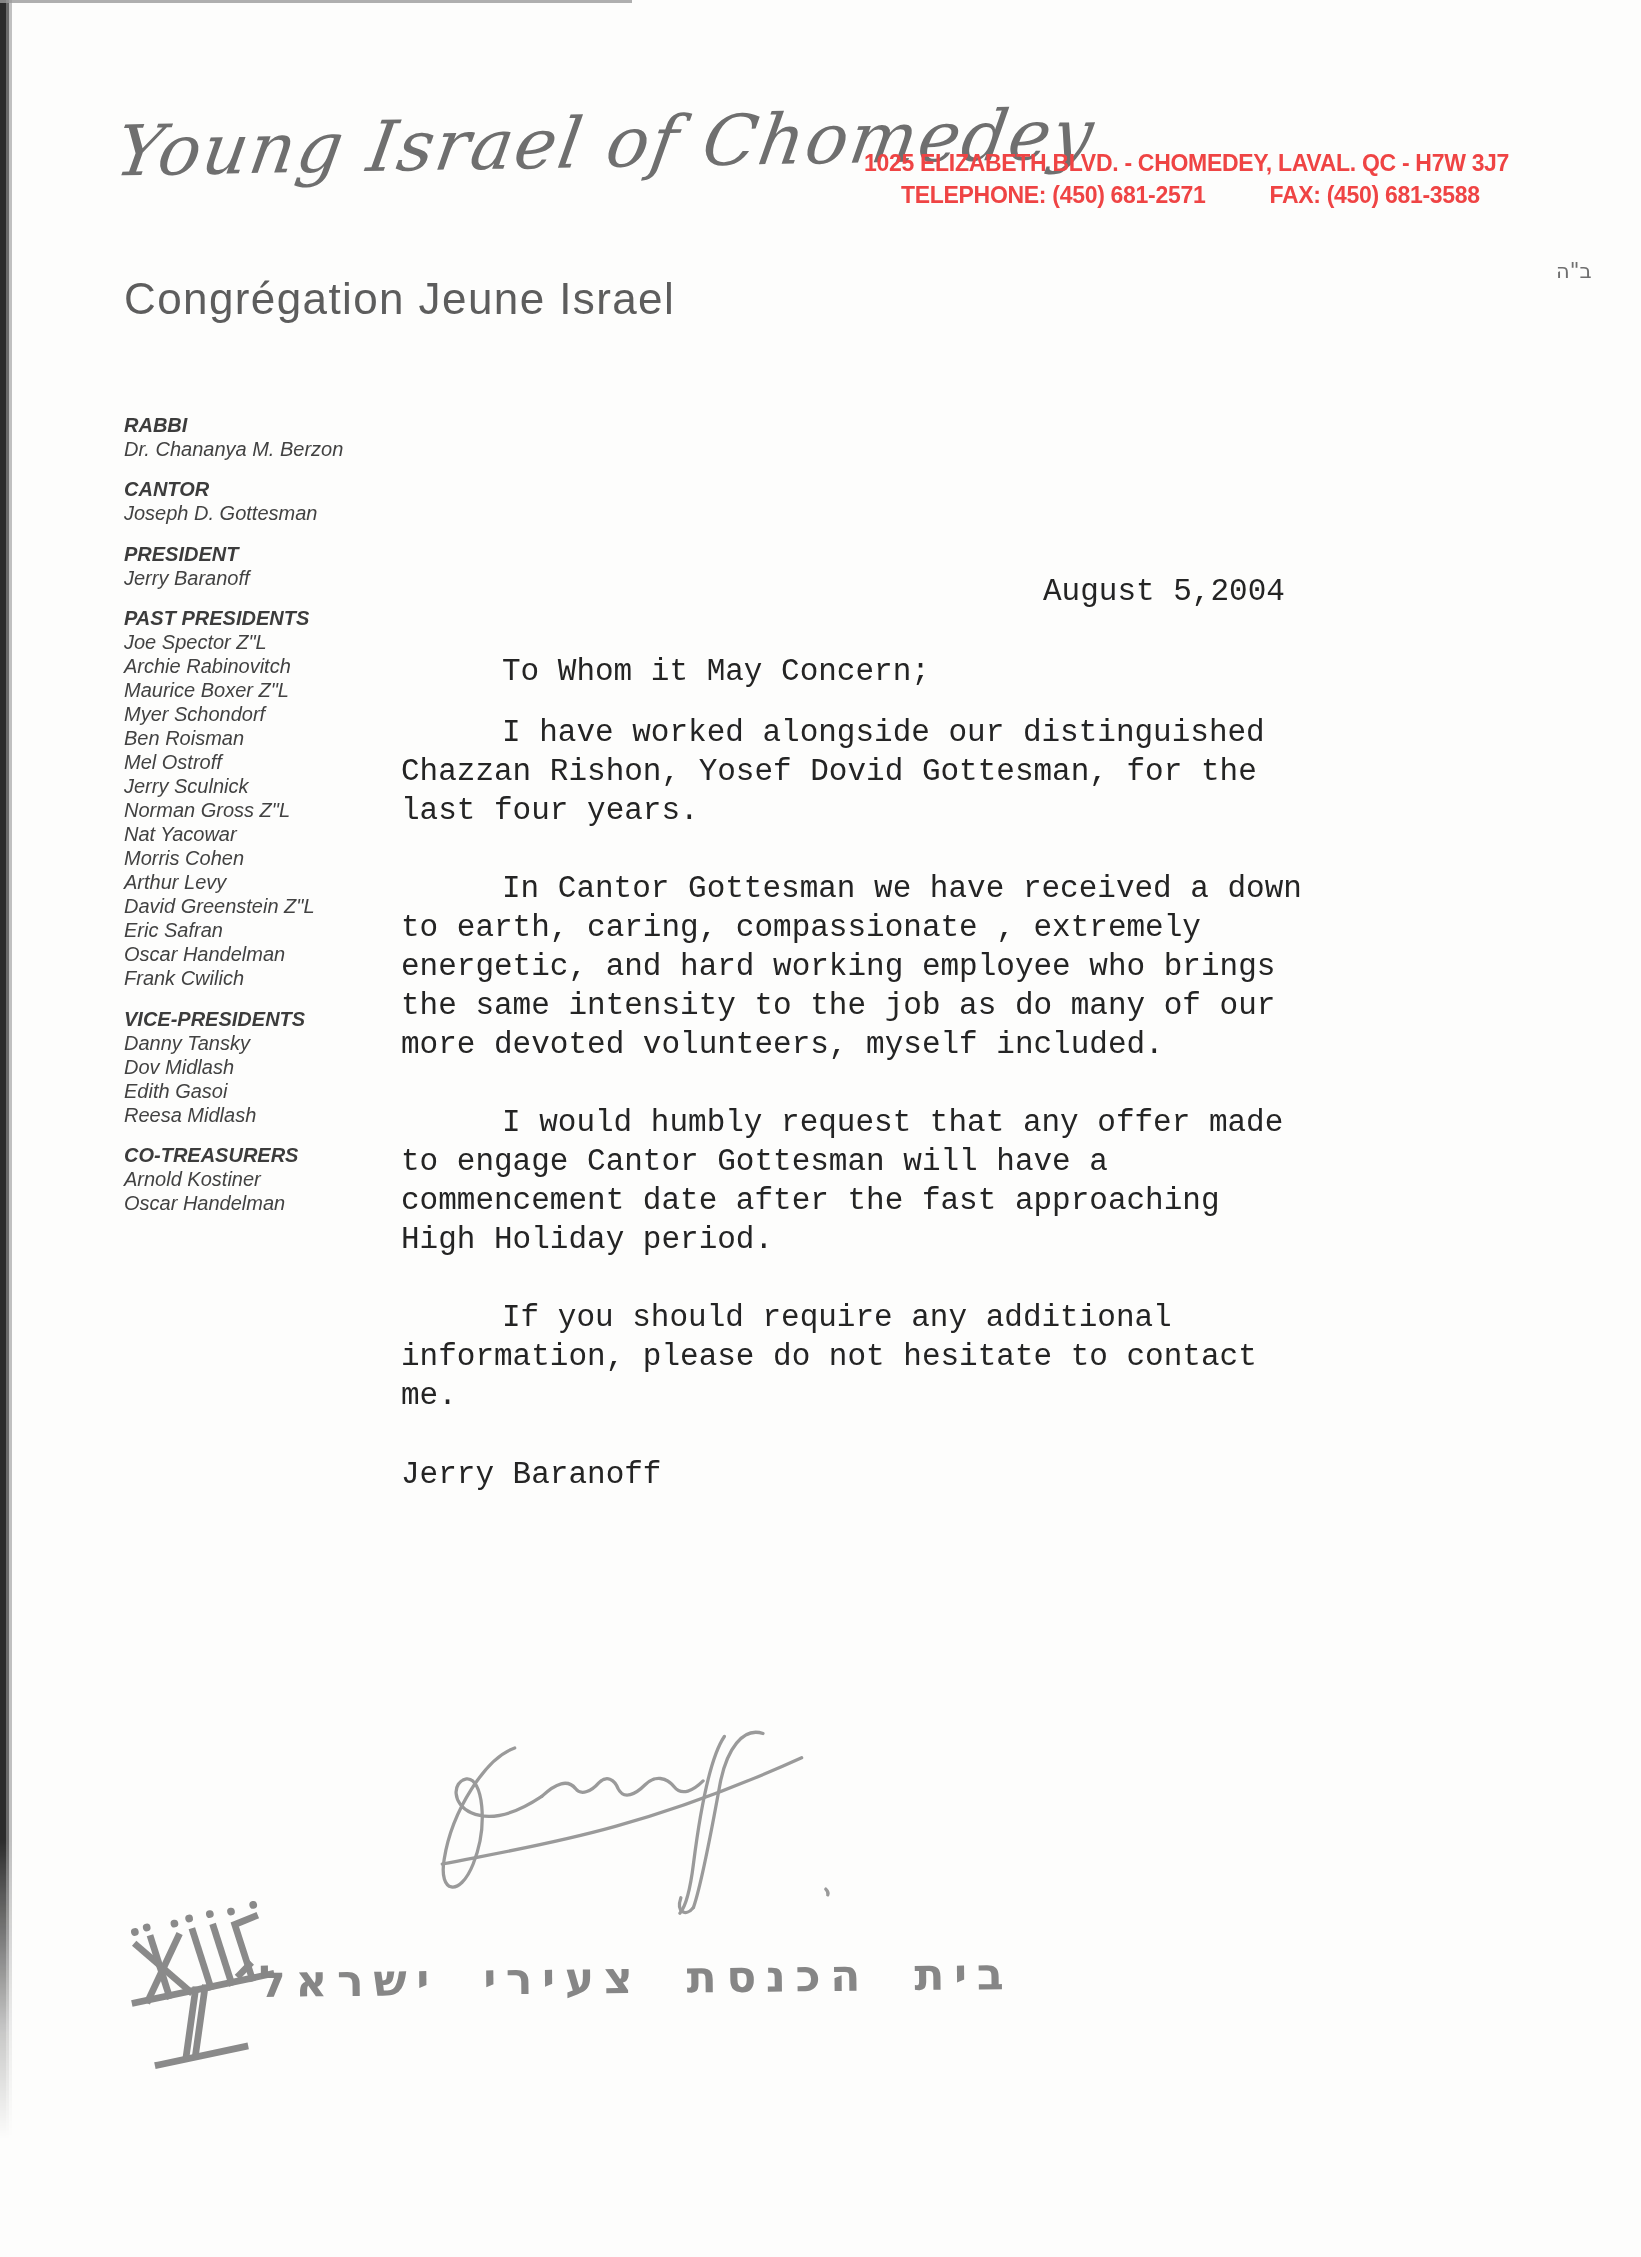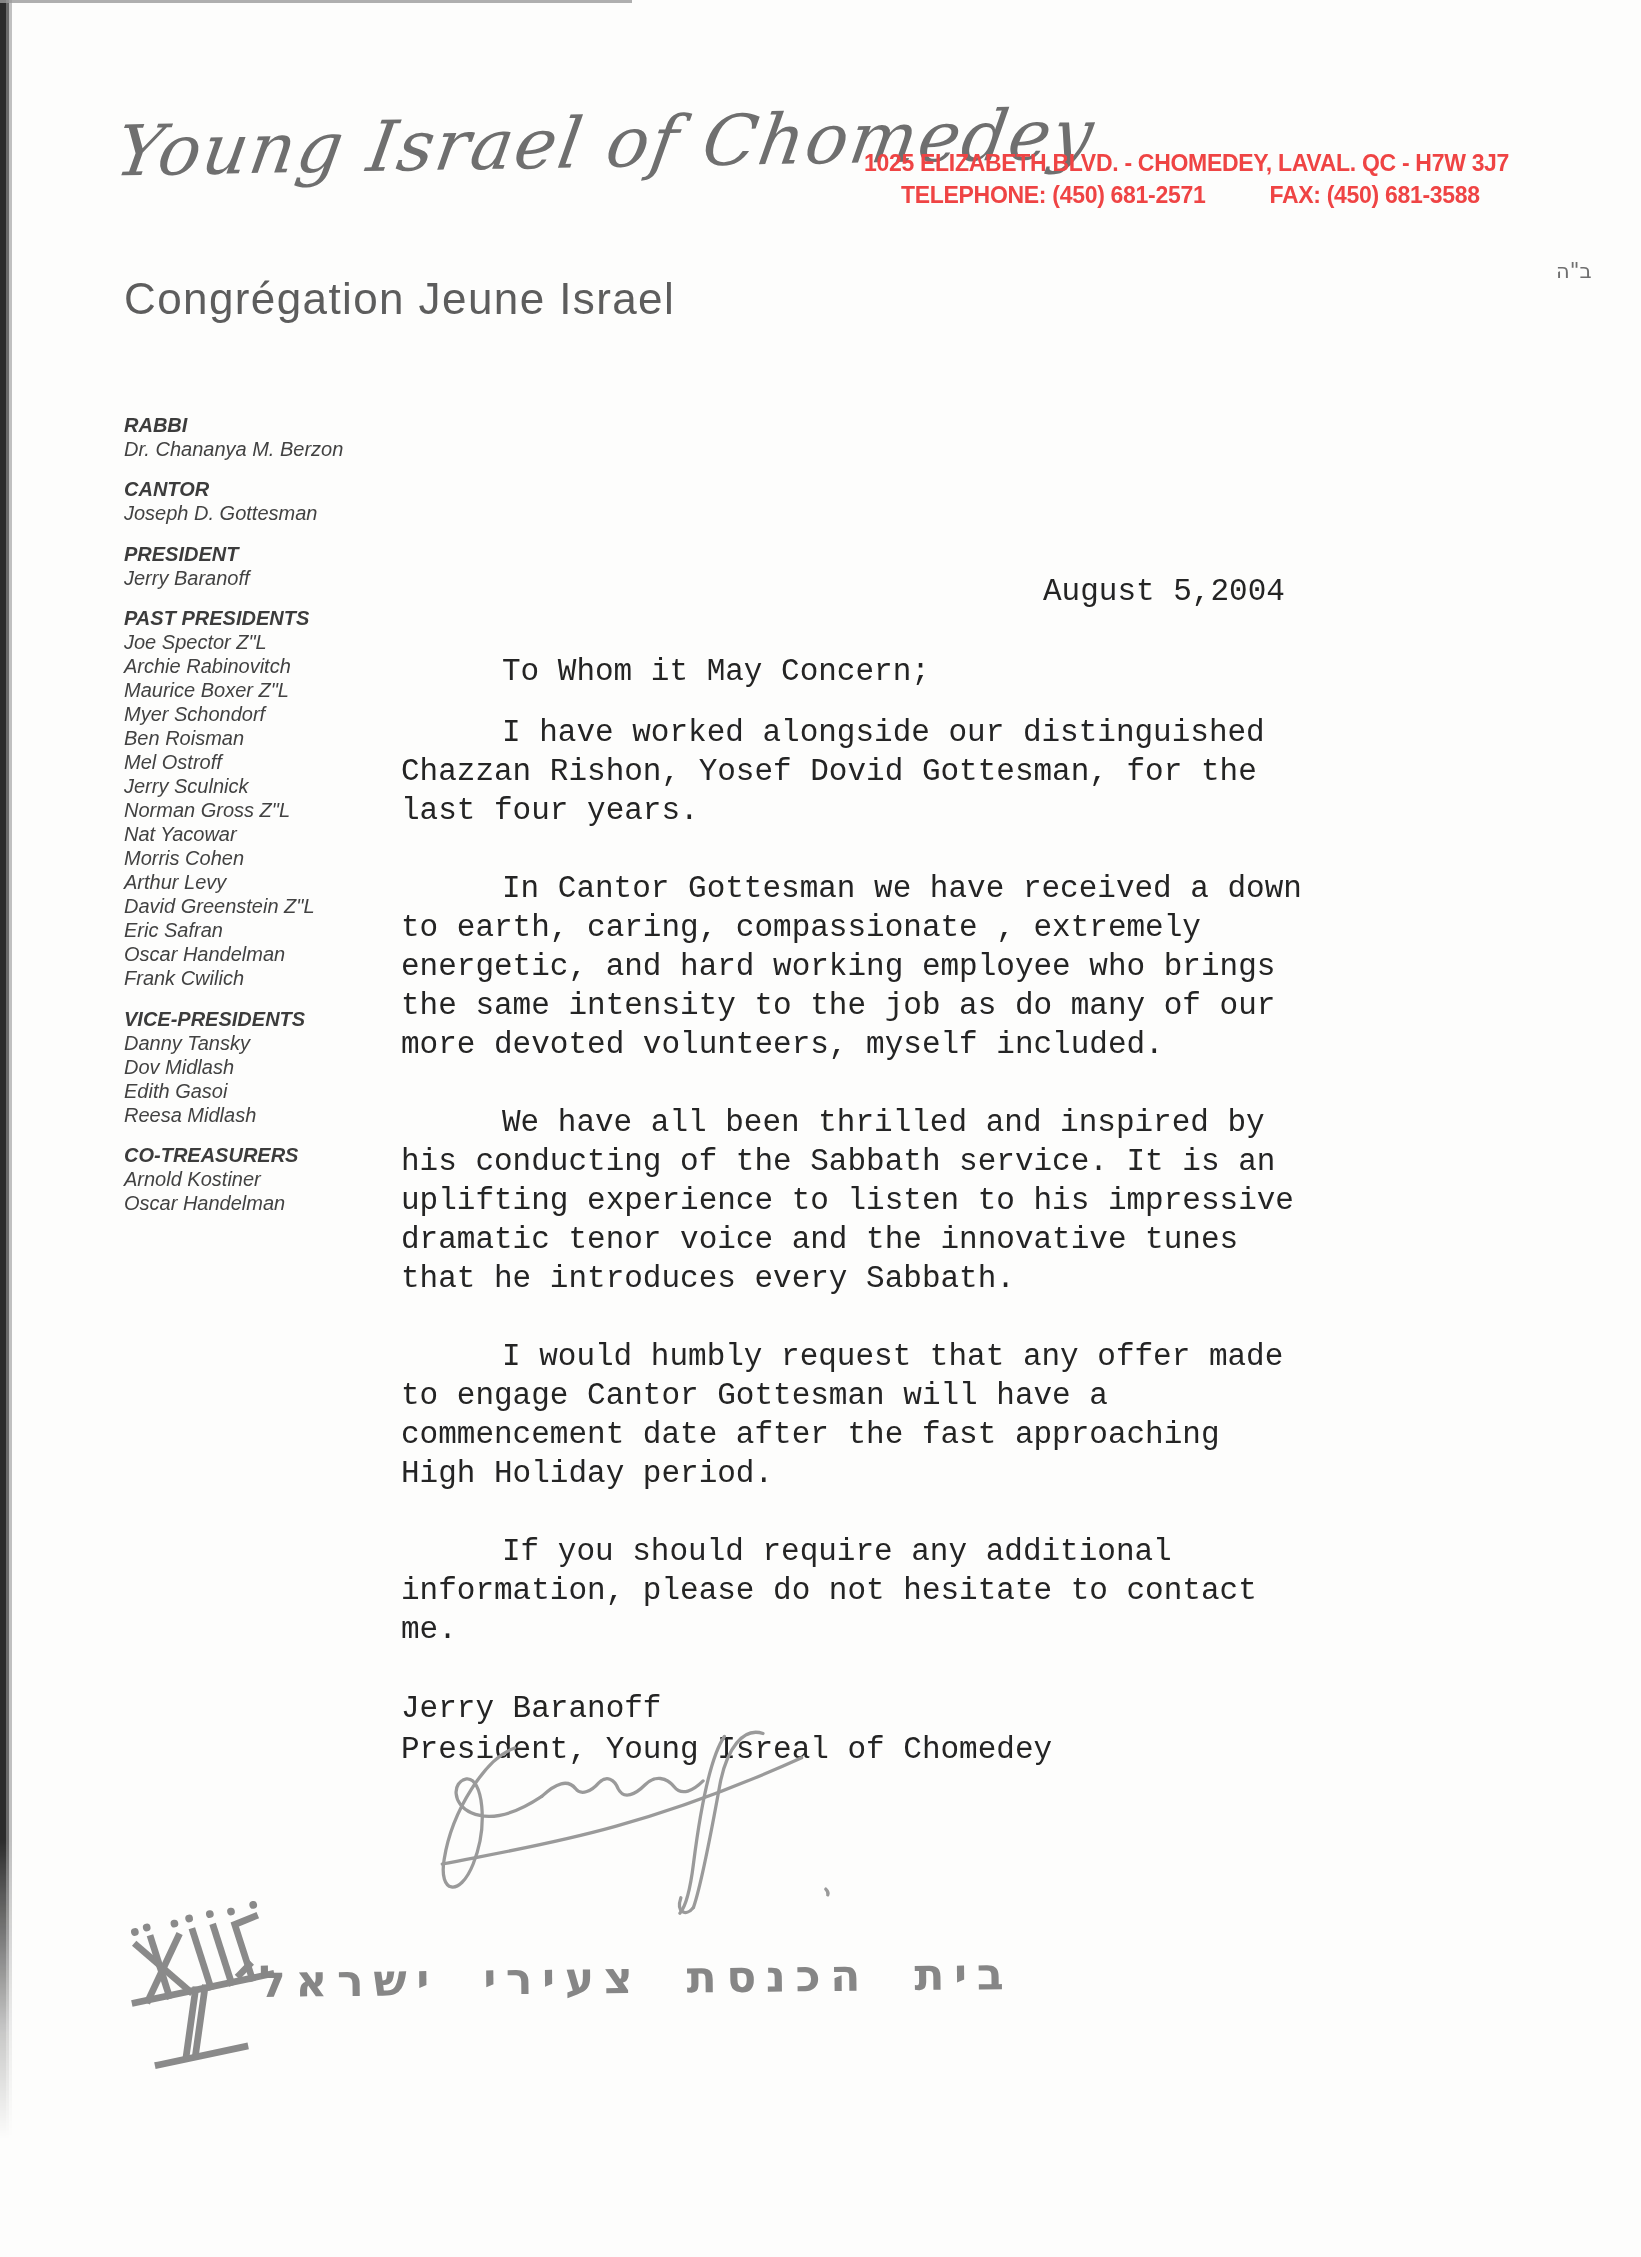--- a/index.html
+++ b/index.html
@@ -144,27 +144,25 @@
         <div class="sb-name">Oscar Handelman</div>
       </div>
     </aside>
 
   <main class="letter">
     <div class="letter-date">August 5,2004</div>
     <div class="salutation">To Whom it May Concern;</div>
     <div class="paras">
         <p class="body-para">I have worked alongside our distinguished Chazzan Rishon, Yosef Dovid Gottesman, for the last four years.</p>
         <p class="body-para">In Cantor Gottesman we have received a down to earth, caring, compassionate , extremely energetic, and hard working employee who brings the same intensity to the job as do many of our more devoted volunteers, myself included.</p>
-        <p class="body-para">We have all been thrilled and inspired by his conducting of the Sabbath service.  It is an uplifting experience to listen to his impressive dramatic tenor voice and the innovative tunes that he introduces every Sabbath.</p>
         <p class="body-para">I would humbly request that any offer made to engage Cantor Gottesman will have a commencement date after the fast approaching High Holiday period.</p>
         <p class="body-para">If you should require any additional information, please do not hesitate to contact me.</p>
       </div>
     <div class="closing">
       <div>Jerry Baranoff</div>
-      <div>President, Young Isreal of Chomedey</div>
     </div>
   </main>
 
   <svg class="signature-svg" width="541" height="208" viewBox="0 0 560 215">
     <g fill="none" stroke="#9a9a9a" stroke-width="3.4" stroke-linecap="round">
       <path d="M215,32 C185,42 150,97 142,147 C136,182 158,187 172,152 C188,112 182,62 165,64 C150,67 150,90 170,99 C195,110 225,94 243,82"></path>
       <path d="M243,82 C258,68 270,64 278,74 C284,82 295,76 302,68 C310,60 318,64 322,74 C328,86 340,80 350,70 C360,60 372,62 380,72 C388,82 400,76 410,66"></path>
       <path d="M472,17 C452,10 434,32 427,72 C417,127 407,177 400,197"></path>
       <path d="M432,20 C417,42 407,97 400,152 C397,176 392,196 386,203"></path>
       <path d="M140,152 C230,134 340,120 512,42"></path>

